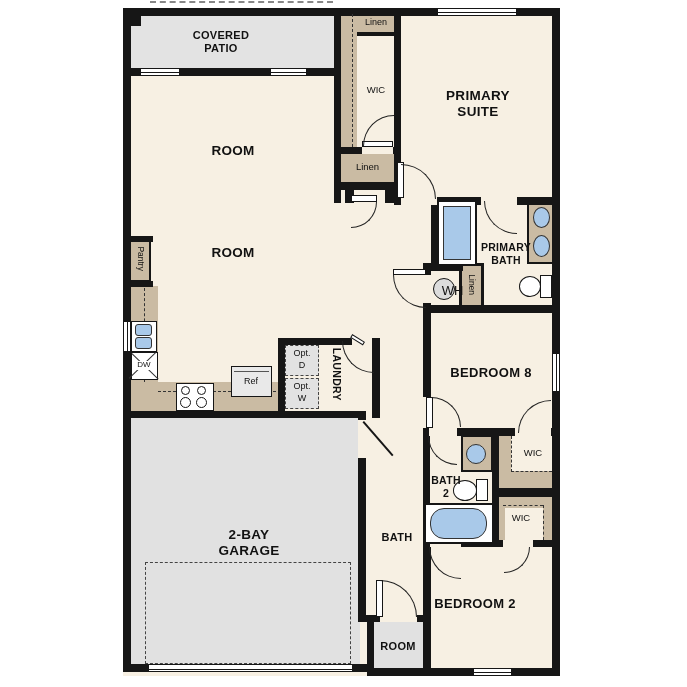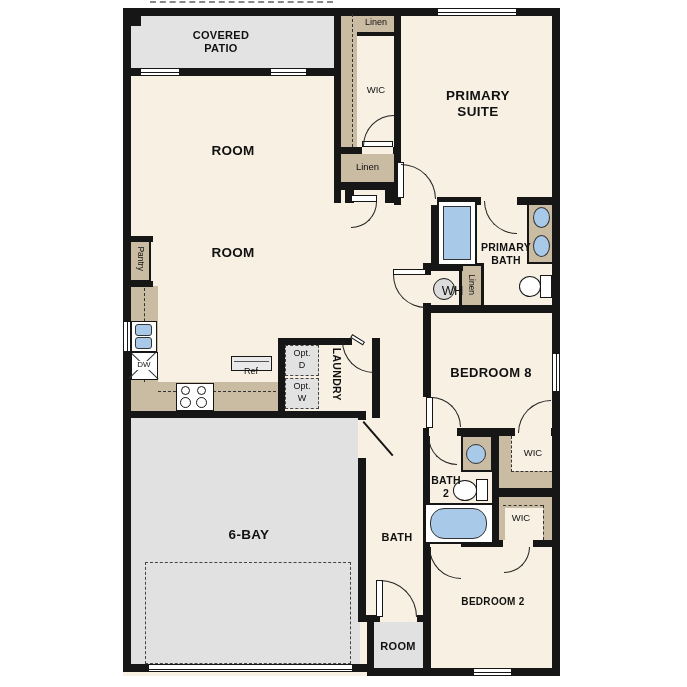--- a/index.html
+++ b/index.html
@@ -169,21 +169,21 @@
     <div class="xline" style="left:0;top:0;width:37px;transform:rotate(44deg);"></div>
     <div class="xline" style="left:24px;top:0;width:37px;transform:rotate(136deg);"></div>
     <div class="slabel" style="left:0;top:8px;width:24px;font-size:8px;background:#fff;">DW</div>
   </div>
   <div class="fix" style="left:176px;top:383px;width:38px;height:28px;">
     <div class="fix circle" style="left:4px;top:2px;width:9px;height:9px;border-width:1px;"></div>
     <div class="fix circle" style="left:20px;top:2px;width:9px;height:9px;border-width:1px;"></div>
     <div class="fix circle" style="left:3px;top:13px;width:11px;height:11px;border-width:1px;"></div>
     <div class="fix circle" style="left:19px;top:13px;width:11px;height:11px;border-width:1px;"></div>
   </div>
-  <div class="fix" style="left:231px;top:356px;width:41px;height:15px;background:#e9e9e9;">
+  <div class="fix" style="left:231px;top:366px;width:41px;height:31px;background:#e9e9e9;">
     <div style="position:absolute;left:2px;right:2px;top:4px;height:1px;background:#555;"></div>
     <div class="slabel" style="left:0;top:10px;width:38px;font-size:9px;">Ref</div>
   </div>
 
   <div class="fix" style="left:437px;top:200px;width:40px;height:66px;border-width:2px;">
     <div class="blue" style="left:4px;top:4px;width:28px;height:54px;"></div>
   </div>
   <div class="blue ell" style="left:533px;top:207px;width:17px;height:21px;border-width:1.5px;"></div>
   <div class="blue ell" style="left:533px;top:235px;width:17px;height:22px;border-width:1.5px;"></div>
   <div class="fix ell" style="left:519px;top:276px;width:22px;height:21px;"></div>
@@ -226,25 +226,26 @@
     <div>PRIMARY</div>
       <div>BATH</div>
   </div>
   <div class="rlabel" style="left:431px;top:365px;width:120px;font-size:13px;">BEDROOM 8</div>
   <div class="rlabel" style="left:427px;top:474px;width:38px;font-size:10.5px;">
     <div>BATH</div>
       <div>2</div>
   </div>
   <div class="vlabel rlabel" style="left:307px;top:368px;width:60px;font-size:10.5px;">LAUNDRY</div>
   <div class="rlabel" style="left:189px;top:527px;width:120px;font-size:13.5px;">
-    <div>6-BAY</div>
+    <div>2-BAY</div>
+      <div>GARAGE</div>
   </div>
   <div class="rlabel" style="left:367px;top:531px;width:60px;font-size:11px;">BATH</div>
   <div class="rlabel" style="left:372px;top:640px;width:52px;font-size:11px;">ROOM</div>
-  <div class="rlabel" style="left:433px;top:596px;width:120px;font-size:10px;">BEDROOM 2</div>
+  <div class="rlabel" style="left:415px;top:596px;width:120px;font-size:13px;">BEDROOM 2</div>
 
   <div class="slabel" style="left:356px;top:85px;width:40px;font-size:9.5px;">WIC</div>
   <div class="slabel" style="left:357px;top:18px;width:38px;font-size:9px;">Linen</div>
   <div class="slabel" style="left:341px;top:162px;width:53px;font-size:9.5px;">Linen</div>
   <div class="vlabel slabel" style="left:451px;top:280px;width:40px;font-size:8.5px;">Linen</div>
   <div class="vlabel slabel" style="left:120px;top:254px;width:40px;font-size:8.5px;">Pantry</div>
   <div class="slabel" style="left:513px;top:448px;width:40px;font-size:9.5px;">WIC</div>
   <div class="slabel" style="left:501px;top:513px;width:40px;font-size:9.5px;">WIC</div>
 
 </div>

